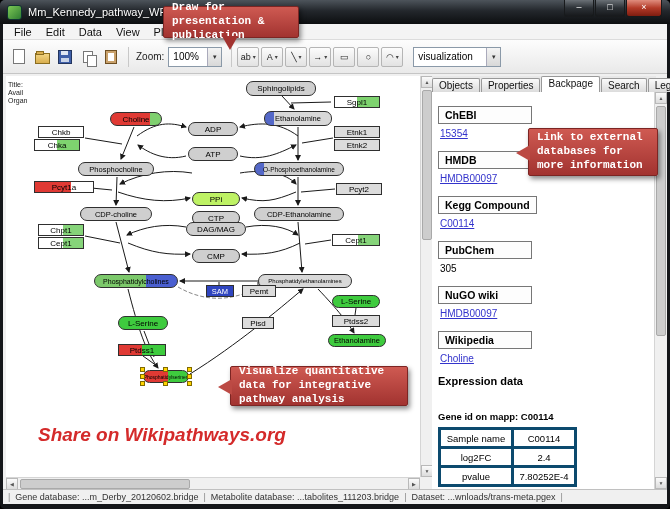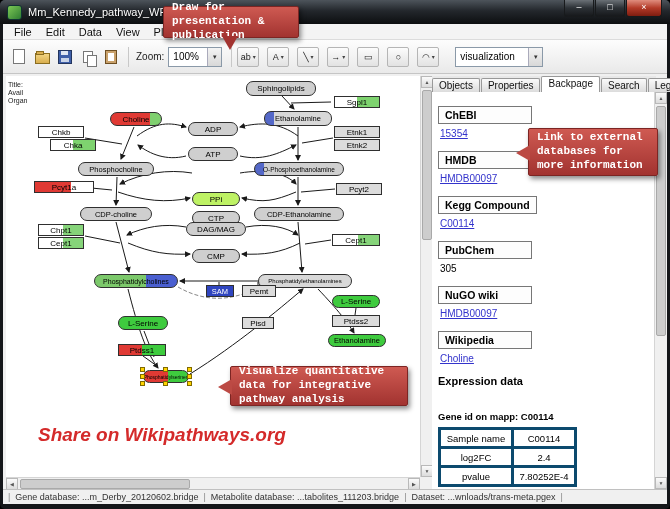--- a/index.html
+++ b/index.html
@@ -28,21 +28,21 @@
   .tbtn{width:22px;height:22px;border:1px solid transparent;background:transparent;display:flex;
     align-items:center;justify-content:center;margin-right:1px;padding:0;}
   .sep{width:1px;height:20px;background:#c8c8c8;margin:0 5px;}
   .zoom-label{font-size:10px;color:#222;margin:0 4px 0 2px;}
   .combo{height:18px;background:#fff;border:1px solid #8a99a8;display:flex;align-items:center;font-size:10px;}
   .combo .val{padding:0 4px;flex:1;white-space:nowrap;overflow:hidden;}
   .caretbox{width:13px;height:100%;border-left:1px solid #aab;display:flex;align-items:center;
     justify-content:center;font-size:7px;color:#333;background:linear-gradient(#f4f4f4,#d8d8d8);}
   .combo.zoom{width:52px;margin-right:4px;}
   .combo.viz{width:86px;margin-left:8px;}
-  .toolbtn{height:20px;min-width:22px;border:1px solid #b5b5b5;border-radius:2px;margin-right:8px;
+  .toolbtn{height:20px;min-width:22px;border:1px solid #b5b5b5;border-radius:2px;margin-right:2px;
     background:linear-gradient(#fcfcfc,#e2e2e2);display:flex;align-items:center;justify-content:center;
     font-size:9px;color:#222;padding:0 2px;}
   .toolbtn .caret{font-size:6px;margin-left:2px;color:#444;}
   
   .ic{position:relative;display:inline-block;width:14px;height:14px;}
   .ic-new-file{width:10px;height:13px;background:#fff;border:1px solid #777;}
   .ic-open-file{width:13px;height:9px;background:linear-gradient(#f2d583,#d9ae4e);border:1px solid #8a6d20;margin-top:3px;}
   .ic-open-file::before{content:"";position:absolute;left:0;top:-3px;width:6px;height:2px;
     background:#d9ae4e;border:1px solid #8a6d20;}
   .ic-save-file{width:12px;height:12px;background:#3f5fa8;border:1px solid #23355e;}
@@ -245,21 +245,21 @@
       </svg>
     <div class="share">Share on Wikipathways.org</div>
   <div class="cv-label" style="left: 2px; top: 5px;">Title:</div>
       <div class="cv-label" style="left: 2px; top: 13px;">Avail</div>
       <div class="cv-label" style="left: 2px; top: 21px;">Organ</div>
       <div class="node rounded" style="left: 240px; top: 5px; width: 70px; height: 15px; background: rgb(207, 207, 207);">Sphingolipids</div>
       <div class="node rect" style="left: 328px; top: 20px; width: 46px; height: 12px; background: linear-gradient(to right, rgb(255, 255, 255) 50%, rgb(126, 211, 111) 50%);">Sgpl1</div>
       <div class="node rounded" style="left: 258px; top: 35px; width: 68px; height: 15px; background: linear-gradient(to right, rgb(84, 104, 200) 14%, rgb(216, 216, 216) 14%); font-size: 7.5px;">Ethanolamine</div>
       <div class="node rounded" style="left: 104px; top: 36px; width: 52px; height: 14px; background: linear-gradient(to right, rgb(224, 58, 52) 78%, rgb(127, 208, 111) 78%);">Choline</div>
       <div class="node rect" style="left: 32px; top: 50px; width: 46px; height: 12px; background: rgb(255, 255, 255);">Chkb</div>
-      <div class="node rect" style="left: 44px; top: 63px; width: 46px; height: 12px; background: linear-gradient(to right, rgb(255, 255, 255) 50%, rgb(126, 211, 111) 50%);">Chka</div>
+      <div class="node rect" style="left: 28px; top: 63px; width: 46px; height: 12px; background: linear-gradient(to right, rgb(255, 255, 255) 50%, rgb(126, 211, 111) 50%);">Chka</div>
       <div class="node rounded" style="left: 182px; top: 46px; width: 50px; height: 14px; background: rgb(207, 207, 207);">ADP</div>
       <div class="node rounded" style="left: 182px; top: 71px; width: 50px; height: 14px; background: rgb(207, 207, 207);">ATP</div>
       <div class="node rounded" style="left: 72px; top: 86px; width: 76px; height: 14px; background: rgb(207, 207, 207); font-size: 7.5px;">Phosphocholine</div>
       <div class="node rounded" style="left: 248px; top: 86px; width: 90px; height: 14px; background: linear-gradient(to right, rgb(84, 104, 200) 10%, rgb(208, 208, 208) 10%); font-size: 6.5px;">O-Phosphoethanolamine</div>
       <div class="node rounded" style="left: 186px; top: 91px; width: 48px; height: 14px; background: rgb(207, 207, 207); margin-top: 44px;">CTP</div>
       <div class="node rounded" style="left: 186px; top: 116px; width: 48px; height: 14px; background: #bef264;">PPi</div>
       <div class="node rect" style="left: 28px; top: 105px; width: 60px; height: 12px; background: linear-gradient(to right, rgb(224, 58, 52) 62%, rgb(255, 255, 255) 62%);">Pcyt1a</div>
       <div class="node rounded" style="left: 74px; top: 131px; width: 72px; height: 14px; background: rgb(207, 207, 207); font-size: 7.5px;">CDP-choline</div>
       <div class="node rounded" style="left: 248px; top: 131px; width: 90px; height: 14px; background: rgb(207, 207, 207); font-size: 7.5px;">CDP-Ethanolamine</div>
       <div class="node rounded" style="left: 180px; top: 146px; width: 60px; height: 14px; background: rgb(207, 207, 207);">DAG/MAG</div>

